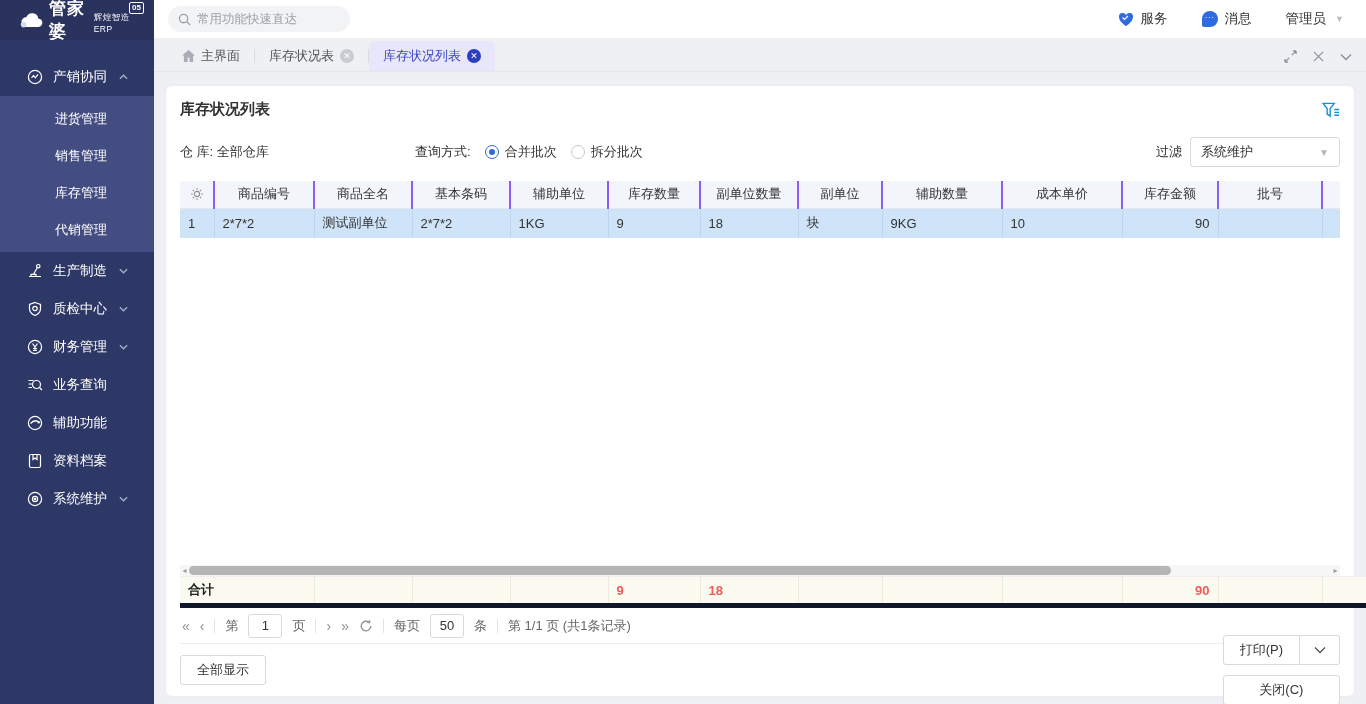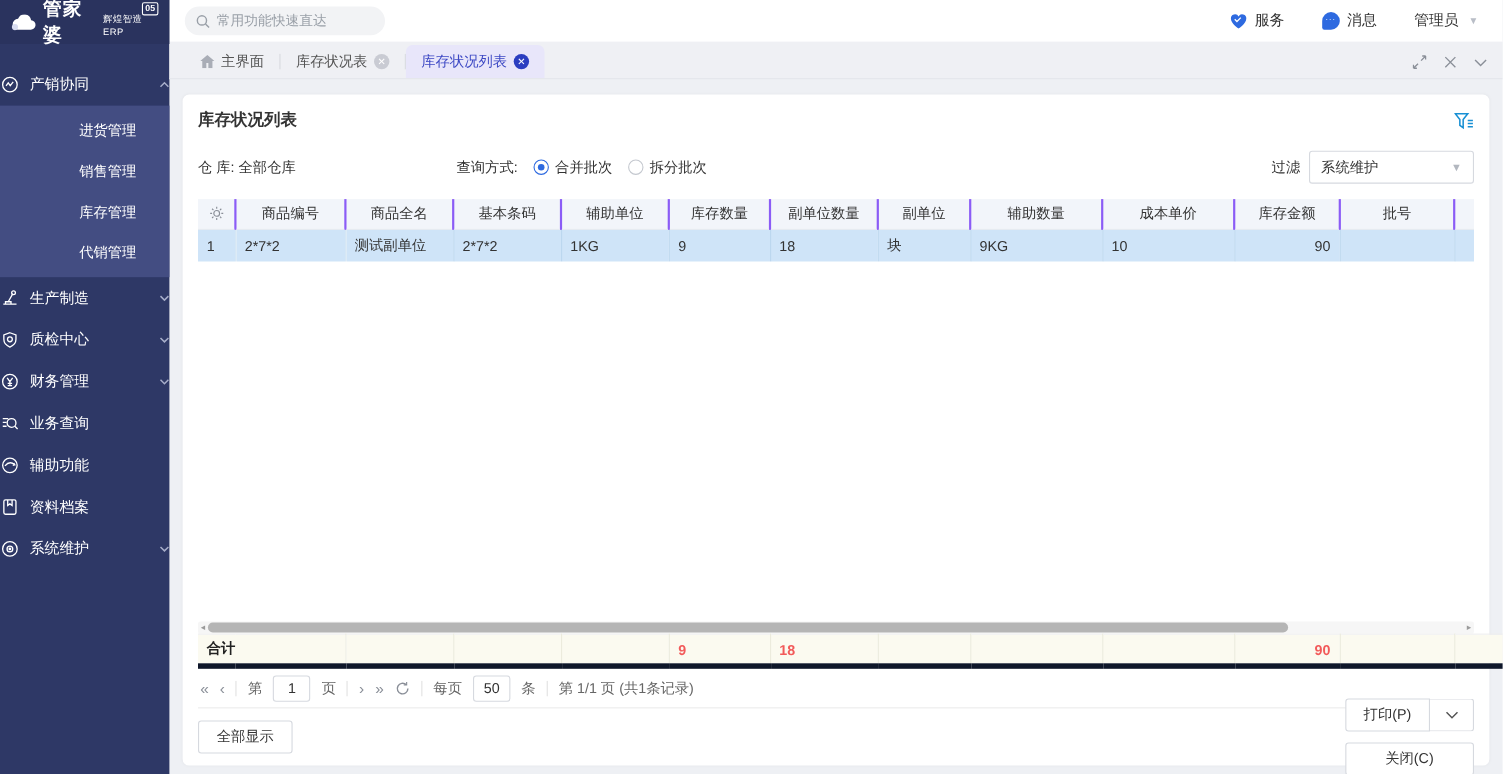--- a/index.html
+++ b/index.html
@@ -3,32 +3,32 @@
 <meta charset="utf-8">
 <style>
   * { margin:0; padding:0; box-sizing:border-box; }
   html,body { width:1366px; height:704px; overflow:hidden;
     font-family:"Liberation Sans","DejaVu Sans",sans-serif; font-size:13px; color:#333; }
   body { display:flex; background:#eef0f4; }
 
   
   .sidebar { width:154px; min-width:154px; height:704px; background:#2e3866; color:#fff;
     display:flex; flex-direction:column; }
-  .logo { height:40px; background:#2a335e; display:flex; align-items:center; padding:0 10px; gap:5px; position:relative; }
+  .logo { height:40px; background:#2a335e; display:flex; align-items:center; padding:0 20px; gap:5px; position:relative; }
   .logo-main { font-size:17px; font-weight:bold; letter-spacing:1px; }
   .logo-sub { font-size:8.5px; margin-top:6px; letter-spacing:.5px; }
   .logo-badge { position:absolute; top:2px; right:10px; font-size:8px; border:1px solid #fff;
     border-radius:2px; padding:0 2px; line-height:10px;font-weight:bold; }
   .nav { padding-top:18px; flex:1; }
-  .mi { height:38px; display:flex; align-items:center; gap:10px; padding:0 0; cursor:pointer; font-size:13.5px; }
+  .mi { height:38px; display:flex; align-items:center; gap:10px; padding:0 26px; cursor:pointer; font-size:13.5px; }
   .mi .ic { width:17px; height:17px; display:inline-flex; align-items:center; justify-content:center; }
   .mi .lbl { flex:1; }
   .mi .arr { opacity:.75; display:flex; }
   .submenu { background:#434d82; padding:4px 0; }
-  .smi { height:37px; line-height:37px; padding-left:72px; font-size:13px; cursor:pointer; }
+  .smi { height:37px; line-height:37px; padding-left:55px; font-size:13px; cursor:pointer; }
 
   
   .rightcol { flex:1; display:flex; flex-direction:column; height:704px; min-width:0; }
 
   .topbar { height:38px; background:#fff; display:flex; align-items:center; padding:0 22px 0 14px; }
   .searchbox { width:182px; height:26px; background:#f2f3f5; border-radius:13px; display:flex;
     align-items:center; gap:6px; padding:0 10px; }
   .searchbox input { border:none; background:transparent; outline:none; font-size:12.5px; width:140px;
     font-family:inherit; color:#1d4ed8; }
   .searchbox input::placeholder { color:#9aa0a8; }

